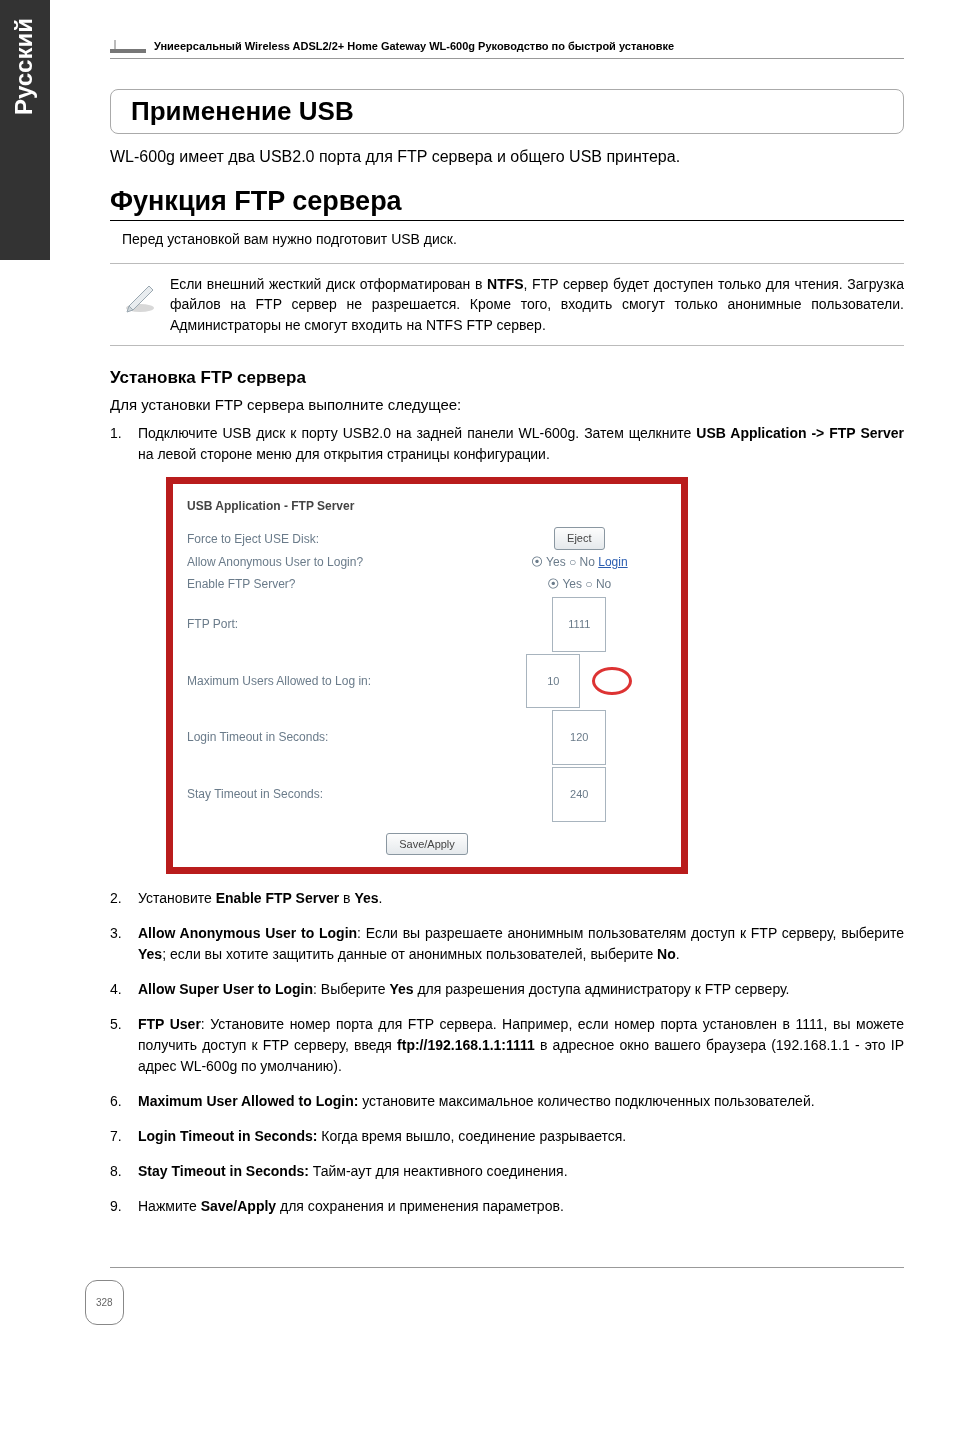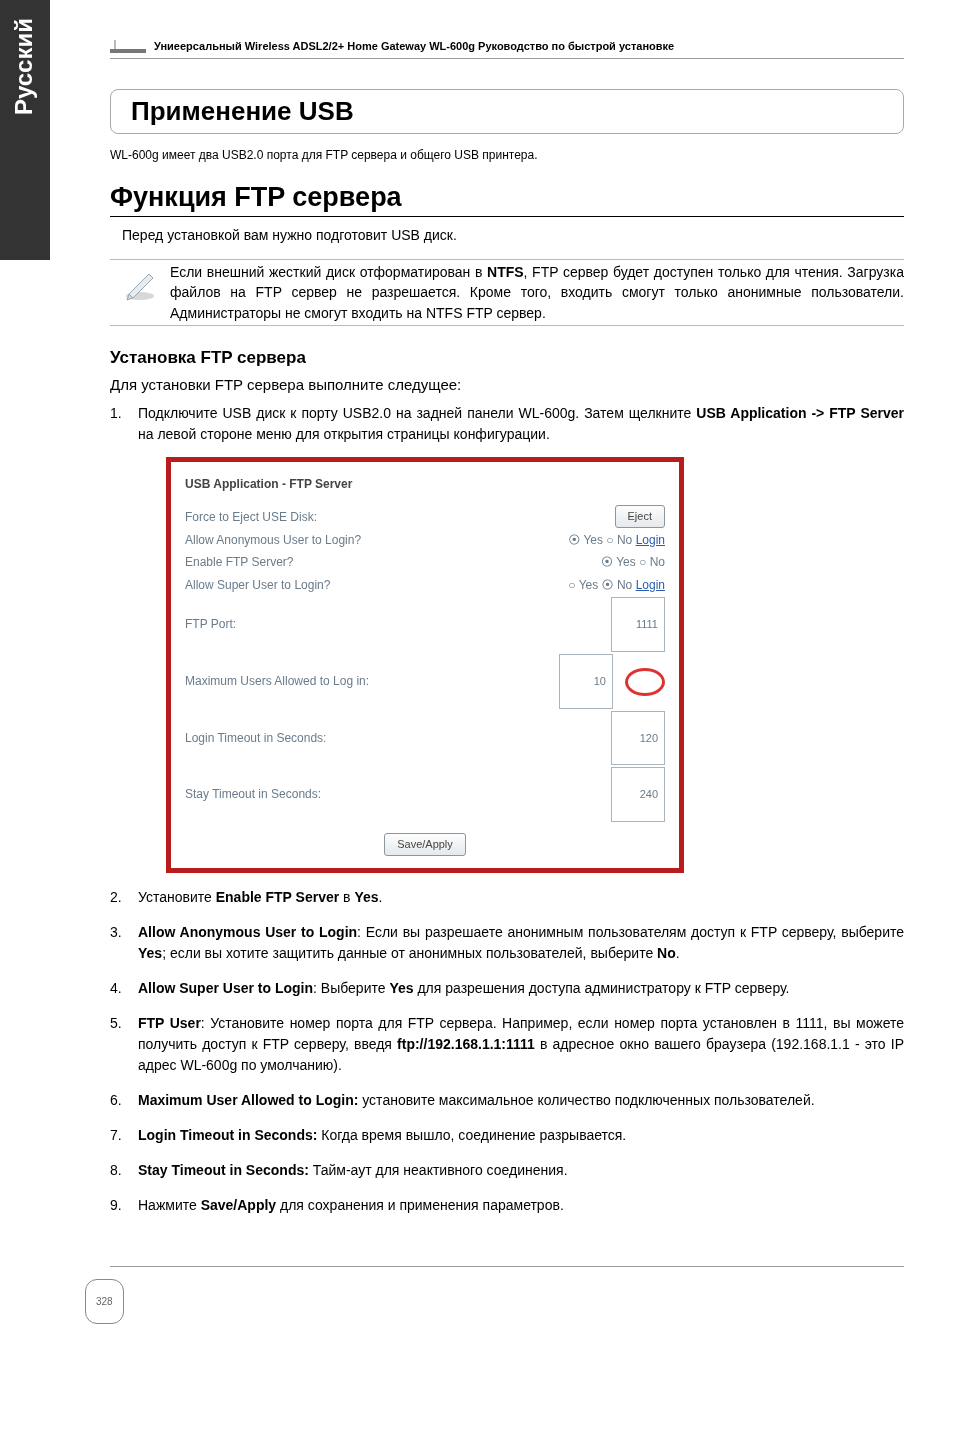--- a/index.html
+++ b/index.html
@@ -3,36 +3,36 @@
 <meta charset="utf-8">
 <style>
 body{margin:0;font-family:Arial,Helvetica,sans-serif;background:#fff;color:#000;width:954px}
 .sidebar{position:absolute;left:0;top:0;width:50px;height:260px;background:#333}
 .sidebar-text{color:#fff;font-weight:bold;font-size:24px;writing-mode:vertical-rl;text-orientation:mixed;transform:rotate(180deg);padding:18px 10px;font-family:Arial}
 .page{margin-left:70px;padding:40px 50px 30px 40px}
 .header-line{font-size:11px;font-weight:bold;border-bottom:1px solid #999;padding-bottom:4px;margin-bottom:30px}
 .header-line svg{vertical-align:middle;margin-right:8px}
 .title-box{border:1px solid #aaa;border-radius:8px;padding:6px 20px;margin-bottom:14px}
 .title-box h1{margin:0;font-size:26px;font-weight:bold}
-.intro{font-size:12px;margin:10px 0 20px}
+.intro{font-size:16px;margin:10px 0 20px}
 h2.section{font-size:27px;font-weight:bold;margin:15px 0 6px;border-bottom:1px solid #000;padding-bottom:3px}
 .prep{font-size:14px;margin:10px 12px 16px}
-.note-box{display:flex;border-top:1px solid #bbb;border-bottom:1px solid #bbb;padding:2px 0;margin-bottom:22px}
+.note-box{display:flex;border-top:1px solid #bbb;border-bottom:1px solid #bbb;padding:10px 0;margin-bottom:22px}
 .note-icon{flex:0 0 60px;display:flex;align-items:flex-start;justify-content:center;padding-top:6px}
 .note-text{font-size:14px;line-height:1.45;text-align:justify}
 h3.sub{font-size:17px;font-weight:bold;margin:12px 0 8px}
 .para{font-size:15px;margin:6px 0 10px}
 ol.steps{list-style:none;padding:0;margin:0;counter-reset:step}
 ol.steps>li{counter-increment:step;font-size:14px;line-height:1.5;margin-bottom:14px;text-align:justify;padding-left:28px;position:relative}
 ol.steps>li::before{content:counter(step)".";position:absolute;left:0;top:0}
-.screenshot{border:5px solid #b91c1c;width:480px;margin:12px 0 14px 28px;padding:12px 14px;font-family:Tahoma,Arial;font-size:12px;color:#6a7b8a;line-height:1.7}
+.screenshot{border:7px solid #b91c1c;width:480px;margin:12px 0 14px 28px;padding:12px 14px;font-family:Tahoma,Arial;font-size:12px;color:#6a7b8a;line-height:1.7}
 .screenshot .hdr{font-weight:bold;color:#444;font-size:12px;margin-bottom:10px}
 .screenshot table{width:100%;border-collapse:collapse}
 .screenshot td{padding:1px 0;vertical-align:middle}
-.screenshot td.r{text-align:right;color:#6a7b8a}
+.screenshot td.r{text-align:center;color:#6a7b8a}
 .screenshot .field{display:inline-block;border:1px solid #a8b4be;background:#fff;padding:17px 6px;min-width:40px;color:#6a7b8a;font-size:11px}
 .screenshot .btn{display:inline-block;border:1px solid #8a97a1;border-radius:3px;background:linear-gradient(#fdfdfd,#e5e9ec);padding:1px 12px;color:#444;font-size:11px}
 .login-link{color:#2a5db0;text-decoration:underline}
 .redcircle{display:inline-block;width:34px;height:22px;border:3px solid #d33;border-radius:50%;vertical-align:middle;margin-left:12px}
 .apply-row{text-align:center;margin-top:10px}
 .footer{position:relative;margin:50px 0 0 0;padding-left:0}
 .footer hr{border:none;border-top:1px solid #999;margin:0 0 12px}
 .footer .pageno{display:inline-block;border:1px solid #888;border-radius:12px;padding:16px 10px;font-size:10px;color:#666;margin-left:-25px}
 </style>
 </head>
@@ -91,24 +91,20 @@
               </tr>
           <tr>
                 <td>Allow Anonymous User to Login?</td>
                 <td class="r"><span>⦿ Yes  ○ No </span><span class="login-link">Login</span></td>
               </tr>
           <tr>
                 <td>Enable FTP Server?</td>
                 <td class="r">⦿ Yes  ○ No</td>
               </tr>
           <tr>
-                <td>Allow Super User to Login?</td>
-                <td class="r"><span>○ Yes  ⦿ No </span><span class="login-link">Login</span></td>
-              </tr>
-          <tr>
                 <td>FTP Port:</td>
                 <td class="r"><span class="field">1111</span></td>
               </tr>
           <tr>
                 <td>Maximum Users Allowed to Log in:</td>
                 <td class="r"><span class="field">10</span><span class="redcircle"></span></td>
               </tr>
           <tr>
                 <td>Login Timeout in Seconds:</td>
                 <td class="r"><span class="field">120</span></td>

